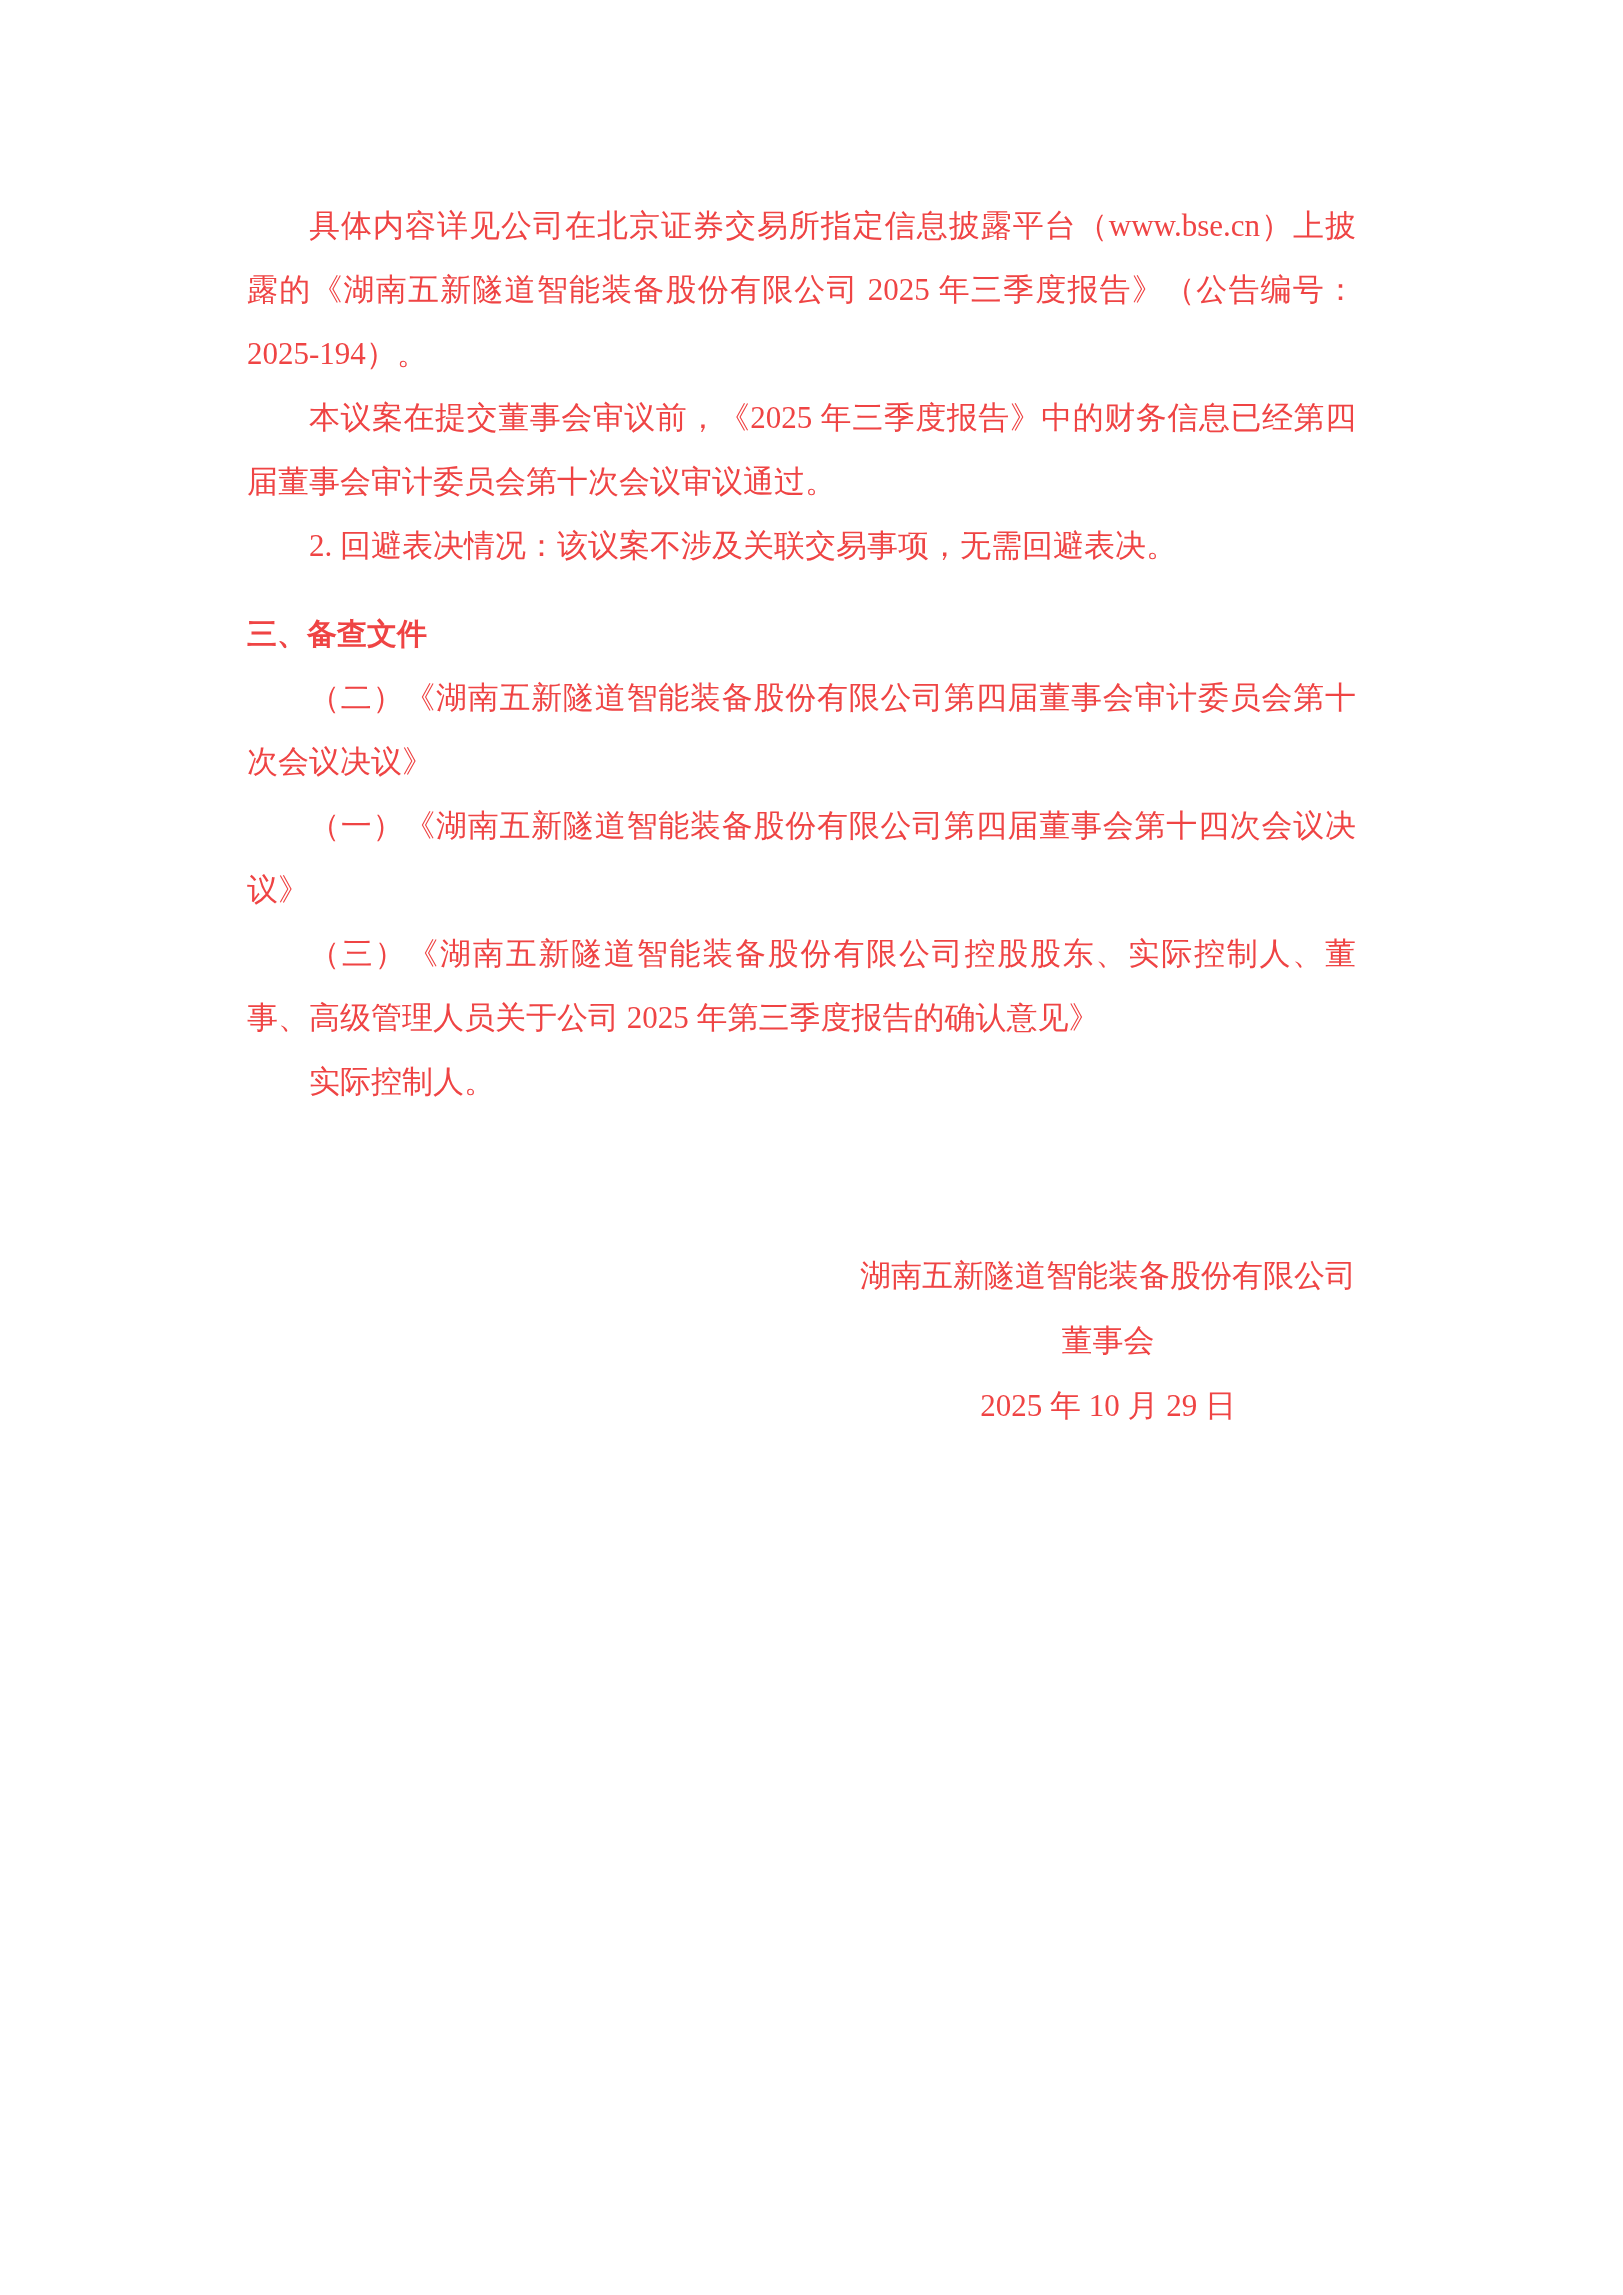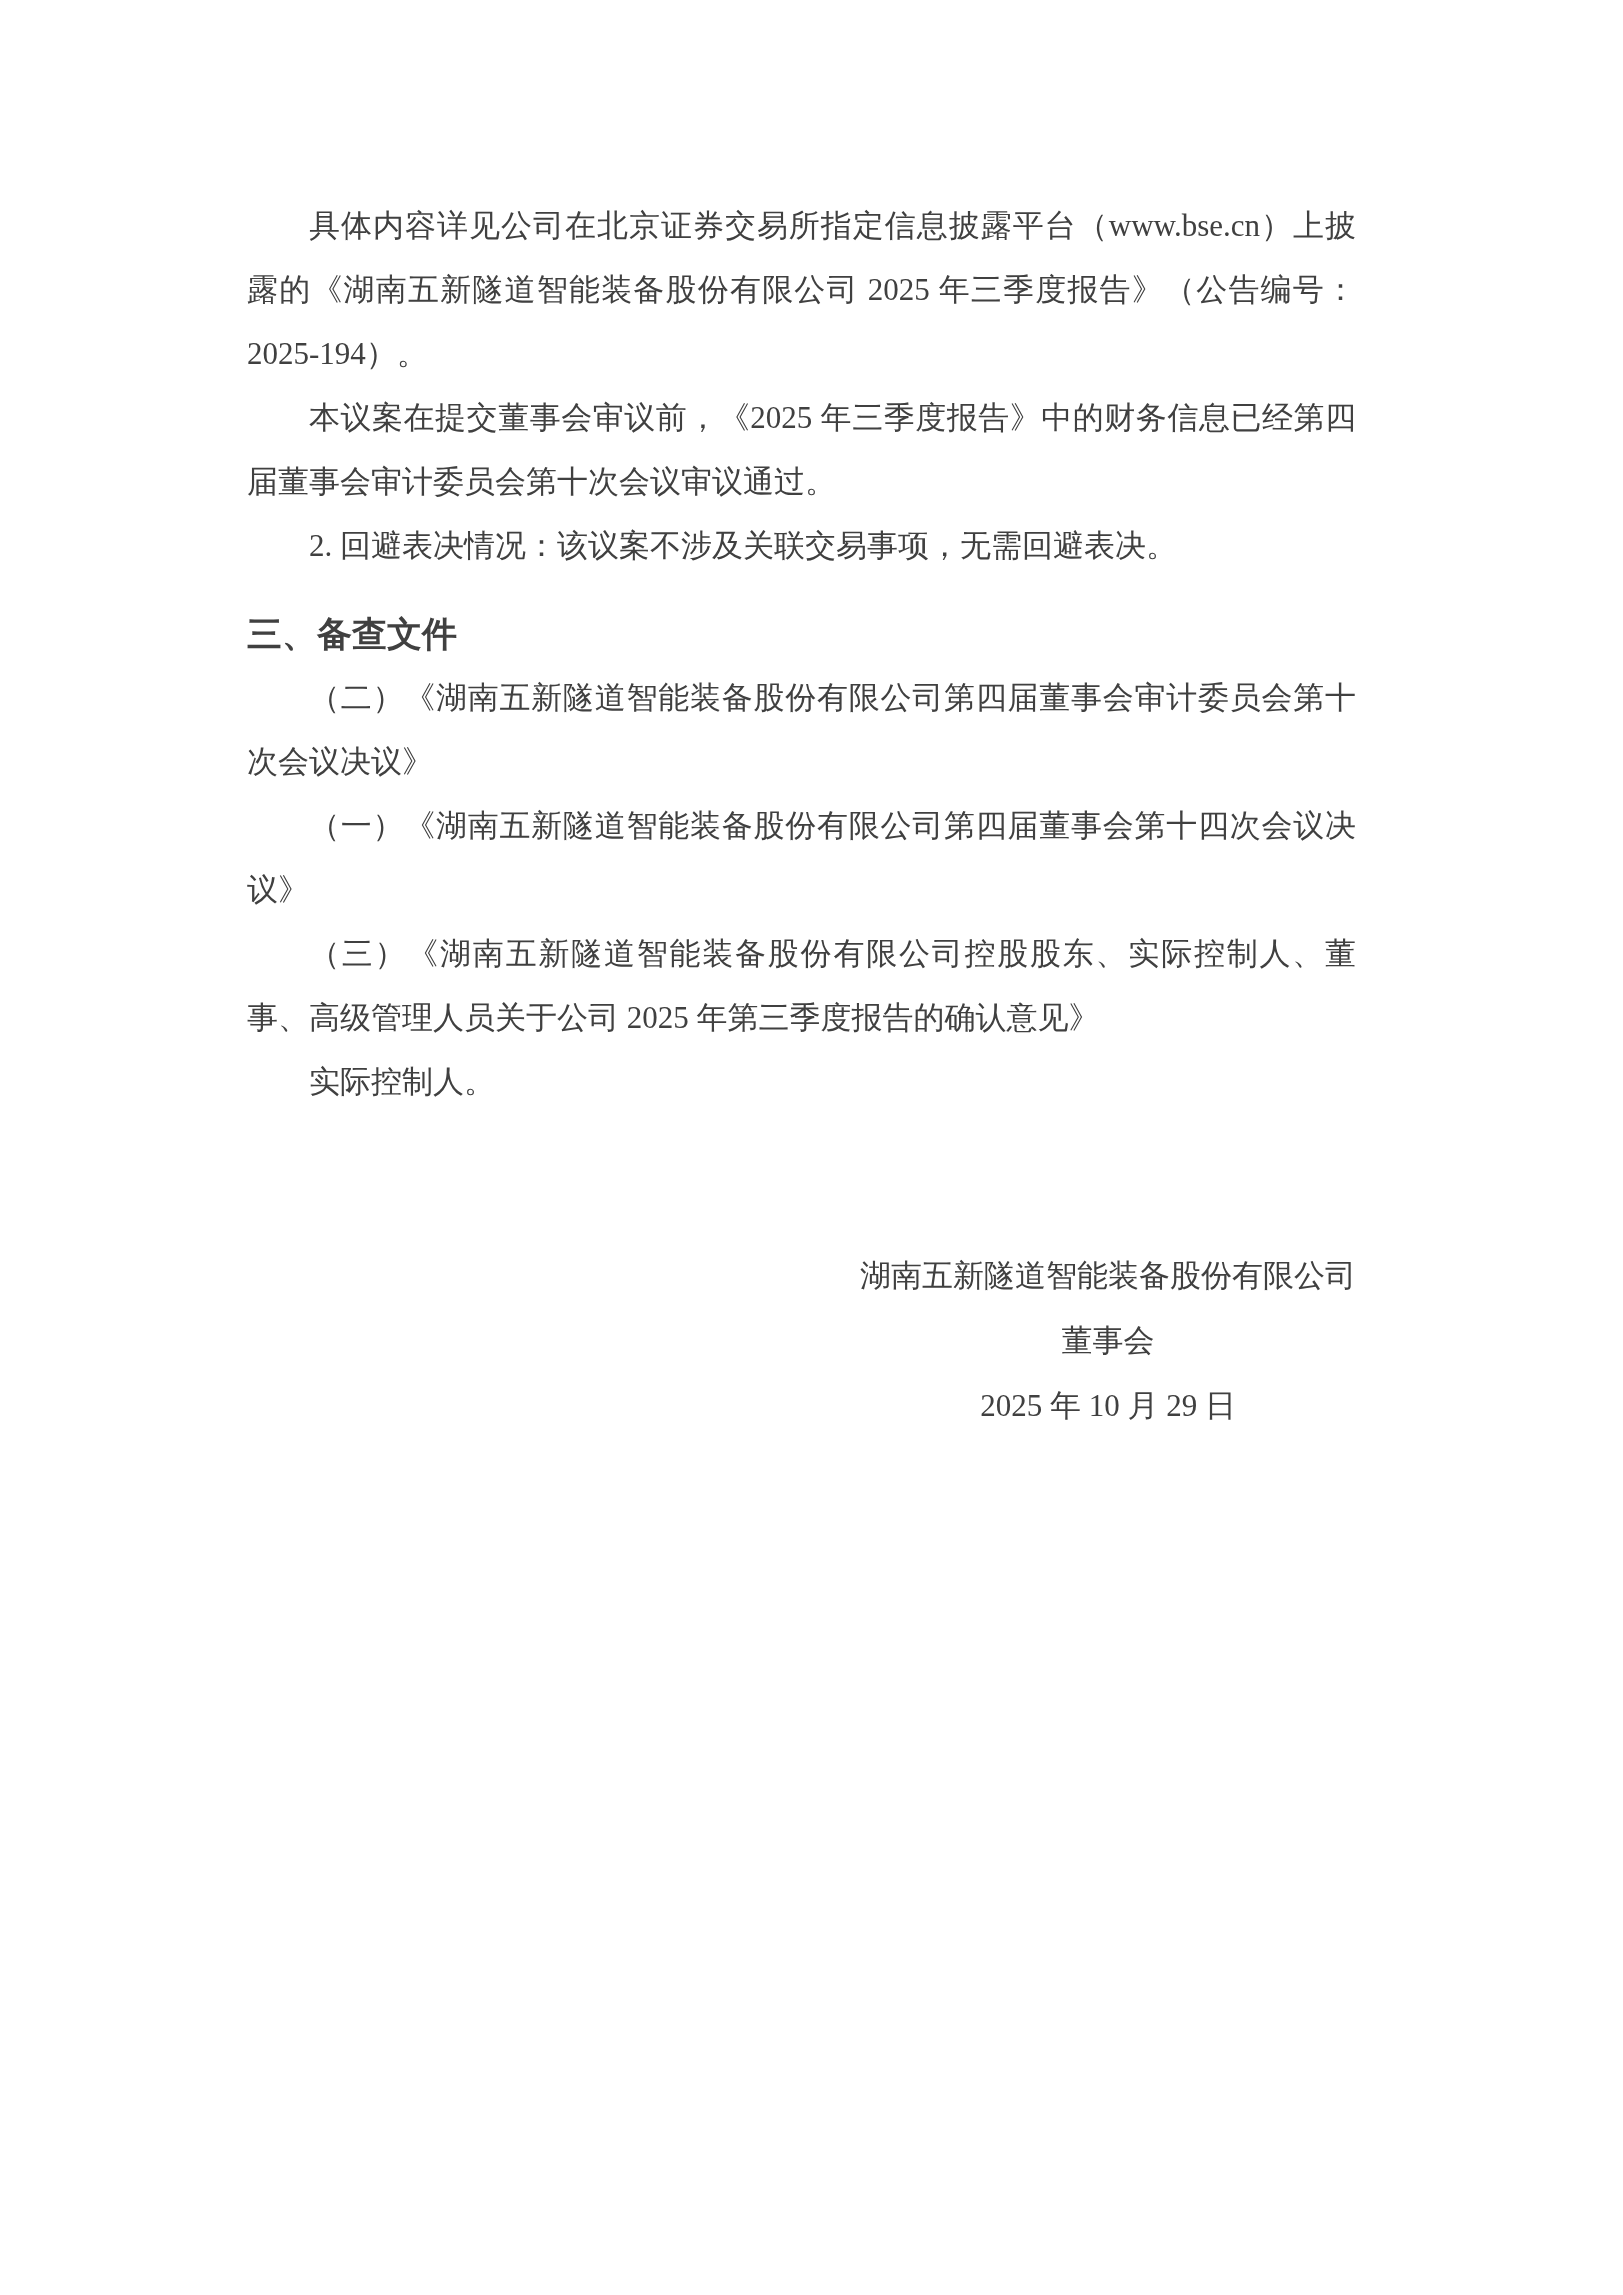--- a/index.html
+++ b/index.html
@@ -25,21 +25,21 @@
     text-align: justify;
   }
   p.para {
     margin: 0;
     text-indent: 2em;
     word-break: normal;
   }
   .heading {
     font-family: "Liberation Sans", "DejaVu Sans", sans-serif;
     font-weight: 700;
-    font-size: 35px;
+    font-size: 30px;
     line-height: 64px;
     margin: 24px 0 0 0;
     text-indent: 0;
   }
   .sig-spacer {
     height: 129px;
   }
   .signature {
     width: -moz-max-content;
     width: max-content;
@@ -50,21 +50,21 @@
   }
   .signature .sig-line {
     white-space: nowrap;
     text-align: center;
   }
 </style>
 </head>
 <body>
 
 <div class="page" style="background: rgb(255, 255, 255);">
-  <div class="content" style="color: #404040;">
+  <div class="content" style="color: #ef4444;">
 
     <p class="para">具体内容详见公司在北京证券交易所指定信息披露平台（www.bse.cn）上披露的《湖南五新隧道智能装备股份有限公司 2025 年三季度报告》（公告编号：2025-194）。</p>
 
 
     <p class="para">本议案在提交董事会审议前，《2025 年三季度报告》中的财务信息已经第四届董事会审计委员会第十次会议审议通过。</p>
 
     <p class="para">2. 回避表决情况：该议案不涉及关联交易事项，无需回避表决。</p>
 
 
     <h2 class="heading">三、备查文件</h2>

